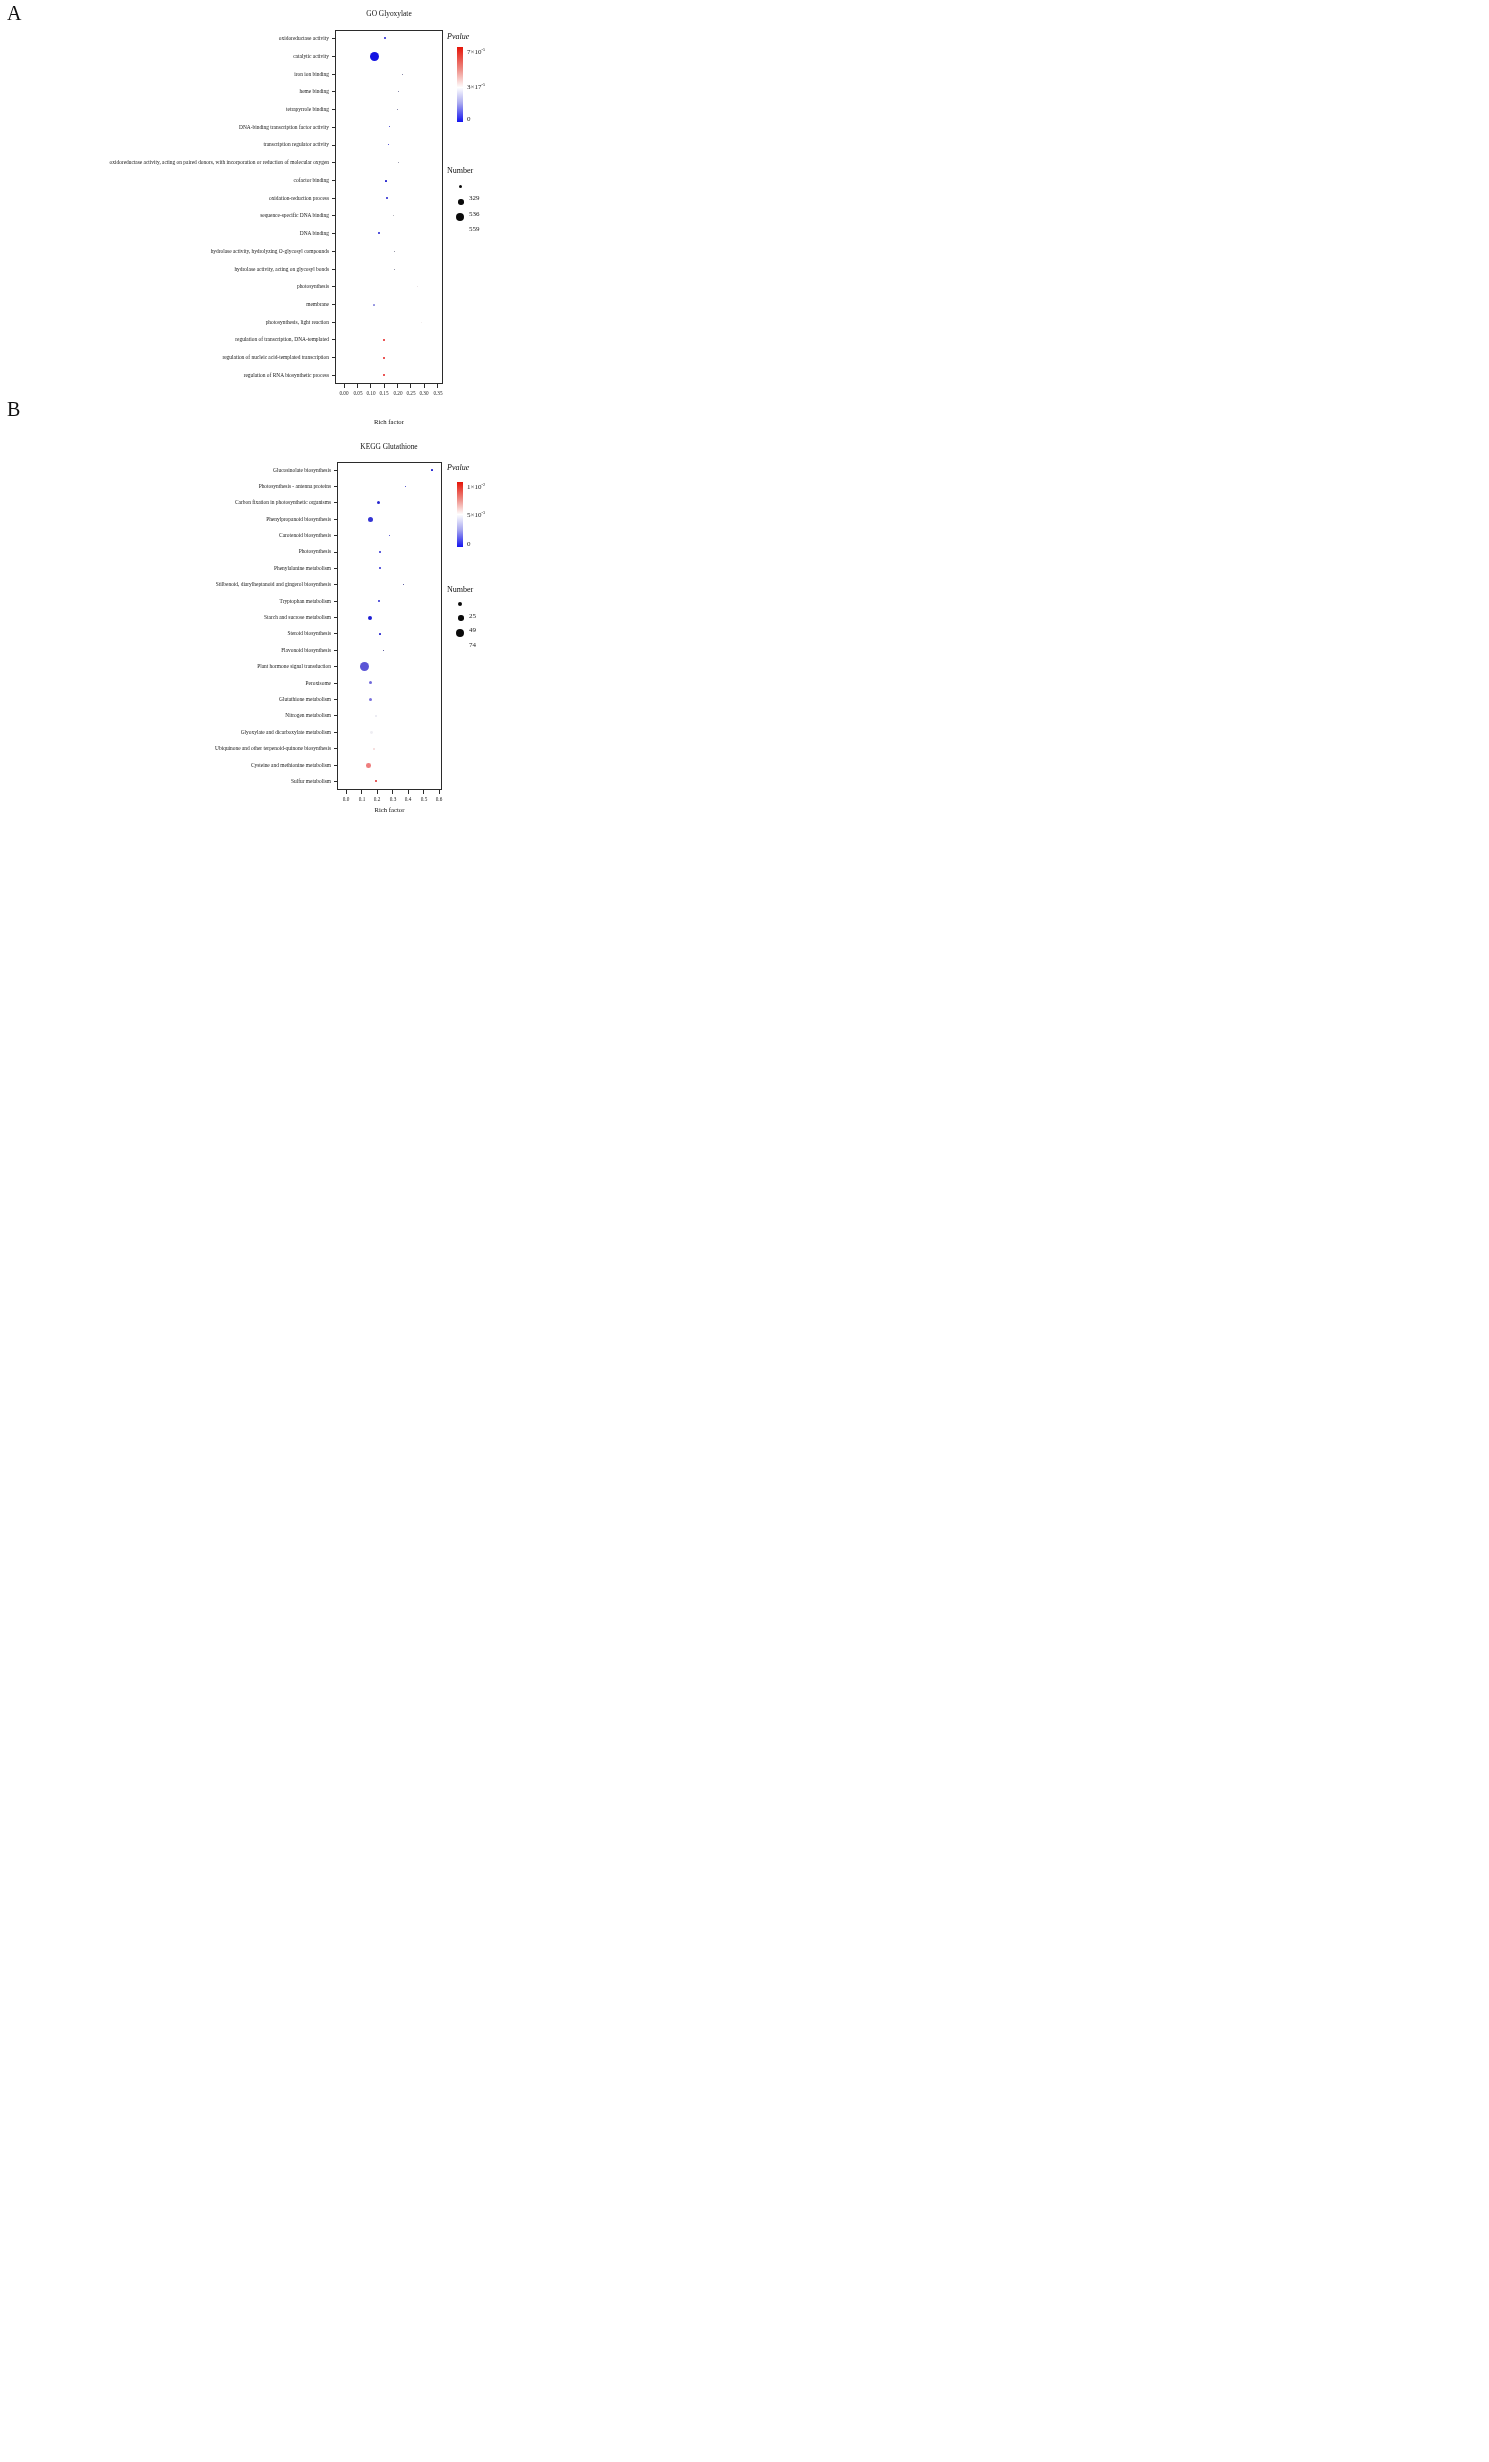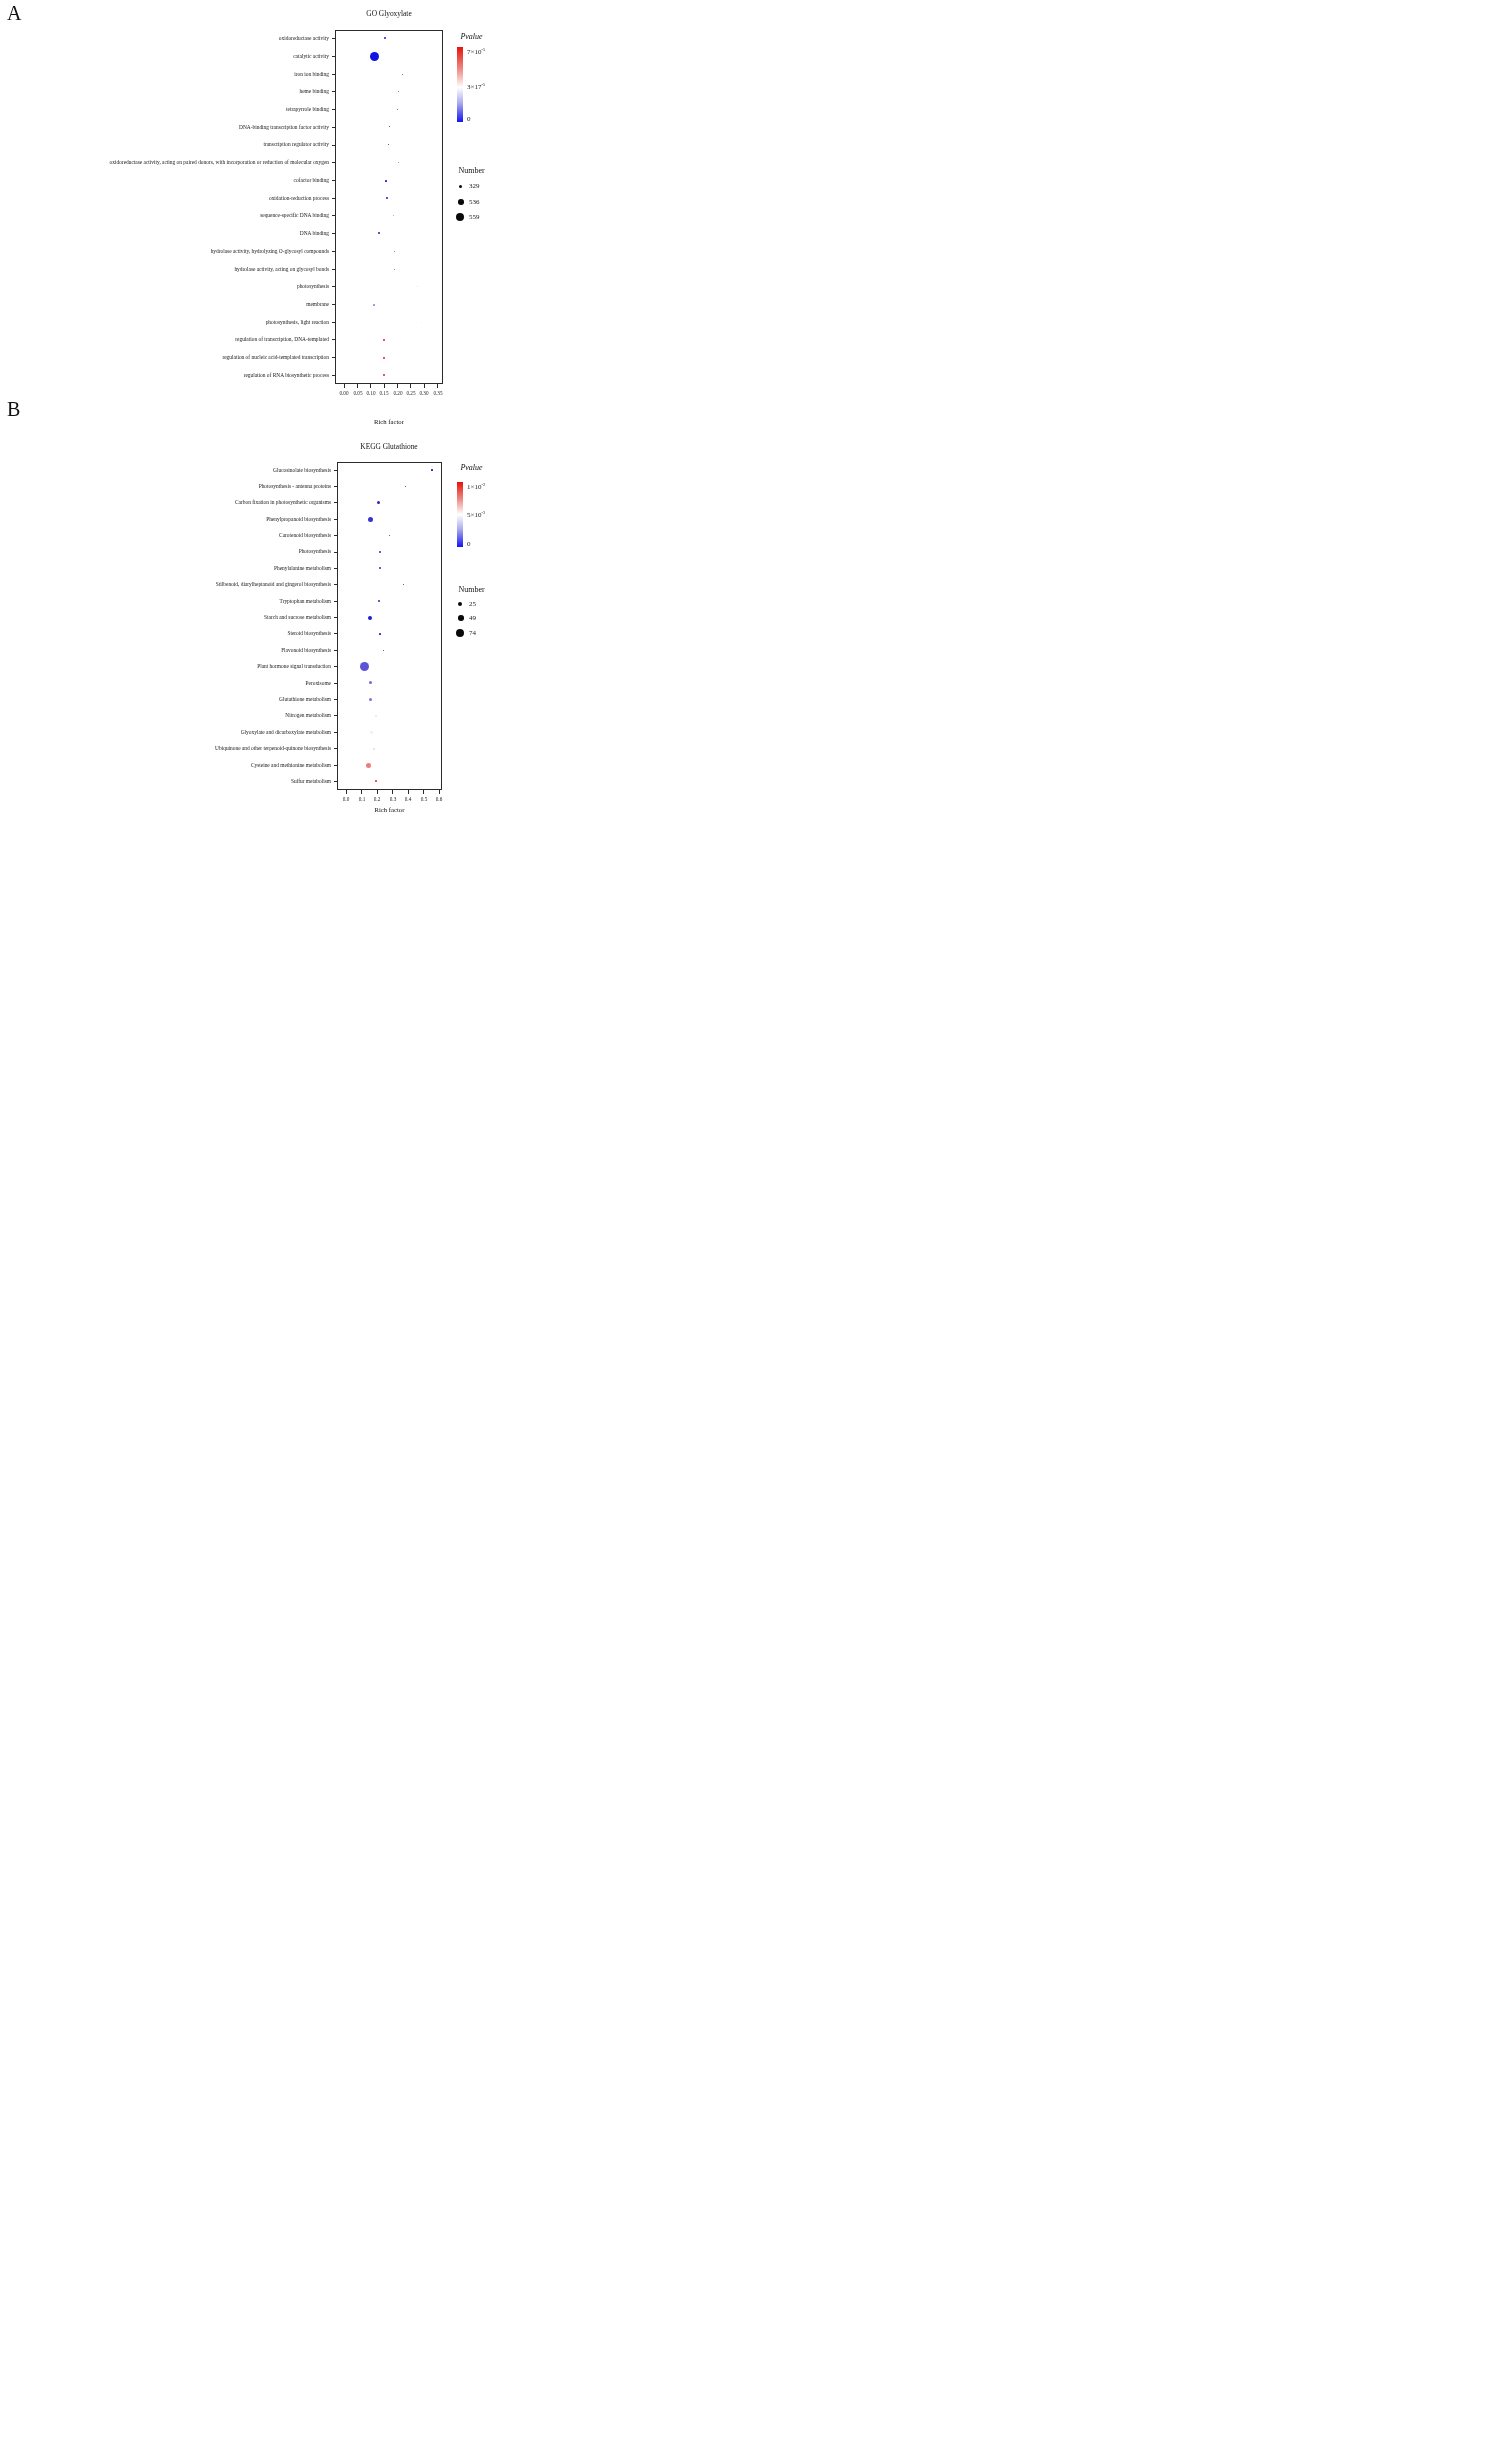--- a/index.html
+++ b/index.html
@@ -9,26 +9,26 @@
   }
   .panel-letter{position:absolute;font-size:20px;line-height:20px;color:#111;}
   .chart-title{position:absolute;text-align:center;font-size:7.4px;color:#111;}
   .plot-frame{position:absolute;border:1px solid #2b2b2b;box-sizing:border-box;background:#fff;}
   .row-label{position:absolute;text-align:right;font-size:5.4px;line-height:7px;height:7px;white-space:nowrap;color:#1a1a1a;}
   .ytick{position:absolute;height:0.8px;background:#2b2b2b;}
   .xtick{position:absolute;width:0.8px;background:#2b2b2b;}
   .xtick-label{position:absolute;text-align:center;font-size:5.2px;color:#1a1a1a;}
   .xaxis-title{position:absolute;text-align:center;font-size:6.7px;color:#111;}
   .dot{position:absolute;border-radius:50%;}
-  .legend-title{position:absolute;text-align:center;font-size:8px;color:#111;}
+  .legend-title{position:absolute;text-align:left;font-size:8px;color:#111;}
   .legend-title.italic{font-style:italic;}
   .colorbar{position:absolute;width:6.4px;}
   .cb-label{position:absolute;font-size:7px;white-space:nowrap;color:#1a1a1a;}
   .cb-label sup{font-size:0.62em;}
-  .num-label{position:absolute;font-size:7px;color:#1a1a1a;}
+  .num-label{position:absolute;font-size:7px;color:#1a1a1a;margin-top:12px;}
   .num-dot{position:absolute;border-radius:50%;background:#0a0a0a;}
 </style>
 </head>
 <body>
 
 <div class="page">
 
   <div class="panel-letter" style="left:7px;top:3px;">A</div>
 
   <div class="chart-title" style="left:320px;top:9px;width:138px;">GO Glyoxylate</div>

